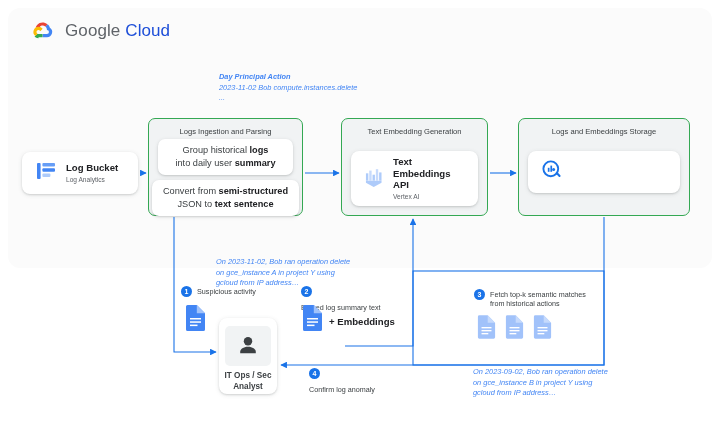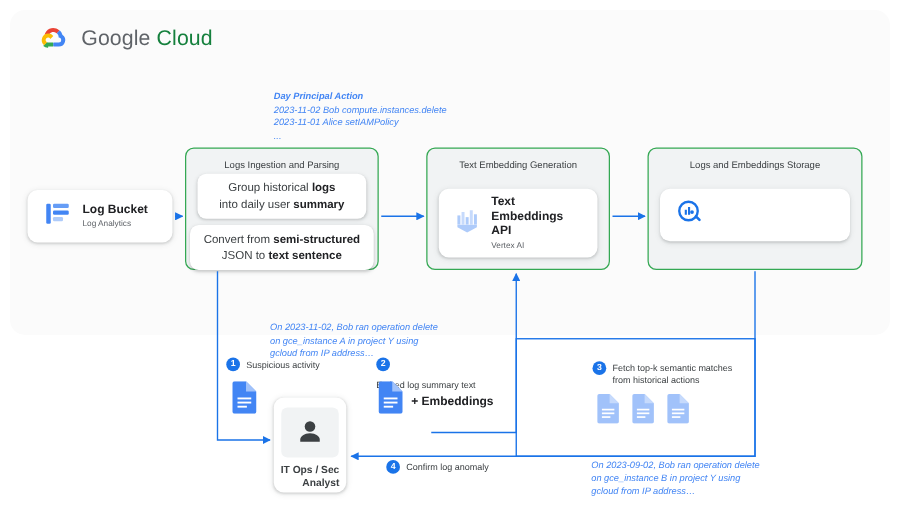--- a/index.html
+++ b/index.html
@@ -16,21 +16,21 @@
     position: absolute; left: 8px; top: 8px;
     width: 704px; height: 260px;
     background: #fbfbfb;
     border-radius: 12px;
   }
 
   
   .gc-logo { position: absolute; left: 30px; top: 18px; display: flex; align-items: center; gap: 9px; }
   .gc-logo .mark { width: 26px; height: 26px; }
   .gc-logo .wordmark { font-size: 17px; color: #5f6368; letter-spacing: .1px; white-space: nowrap; }
-  .gc-logo .wordmark b { font-weight: 400; color: #15803d; }
+  .gc-logo .wordmark b { font-weight: 400; color: #1d4ed8; }
 
   
   .note {
     position: absolute;
     color: #4285f4;
     font-style: italic;
     font-size: 7.4px;
     line-height: 10.5px;
     white-space: nowrap;
   }
@@ -98,21 +98,21 @@
     background: #ffffff;
     border-radius: 8px;
     box-shadow: 0 1px 2px rgba(60,64,67,.18), 0 1px 5px rgba(60,64,67,.10);
     display: flex; flex-direction: column; align-items: center;
     padding-top: 8px;
   }
   .analyst .avatar {
     width: 46px; height: 40px; background: #f1f3f4; border-radius: 5px;
     display: flex; align-items: center; justify-content: center;
   }
-  .analyst .aname { font-size: 8.2px; font-weight: bold; color: #3c4043; line-height: 11px; text-align: right; margin-top: 4px; }
+  .analyst .aname { font-size: 8.2px; font-weight: bold; color: #3c4043; line-height: 11px; text-align: center; margin-top: 4px; }
 
   .plus-emb { position: absolute; font-size: 9.6px; font-weight: bold; color: #202124; white-space: nowrap; }
 </style>
 </head>
 <body>
 
 <div id="stage">
 
   <div class="top-panel"></div>
 
@@ -124,21 +124,20 @@
         <path d="M8.5 19.26h4v-3.2h-4a1.98 1.98 0 0 1-.82-.18l-.57.18-2.26 2.24-.2.55a5.16 5.16 0 0 0 3.85 1.41z" fill="#34a853"></path>
         <path d="M8.5 8.85A5.2 5.2 0 0 0 5.35 18.1l2.32-2.32a2 2 0 1 1 2.65-2.65l2.32-2.32a5.19 5.19 0 0 0-4.14-1.96z" fill="#fbbc04"></path>
       </svg>
     </span>
     <span class="wordmark"><span>Google</span> <b>Cloud</b></span>
   </div>
 
   <div class="note" style="left:219px; top:72px;">
     <div class="hdr">Day      Principal   Action</div>
     <div>2023-11-02 Bob compute.instances.delete</div>
-    <div>2023-11-01 Alice setIAMPolicy</div>
     <div>...</div>
   </div>
 
   <div class="prod" style="left:22px; top:152px; width:116px; height:42px;">
     <span>
       <svg width="24" height="24" viewBox="0 0 24 24">
         <rect x="3" y="4" width="3.6" height="16" rx="1" fill="#4285f4"></rect>
         <rect x="8.4" y="4" width="12.6" height="3.4" rx="1" fill="#669df6"></rect>
         <rect x="8.4" y="9.3" width="12.6" height="3.4" rx="1" fill="#4285f4"></rect>
         <rect x="8.4" y="14.6" width="8" height="3.4" rx="1" fill="#aecbfa"></rect>
@@ -216,21 +215,21 @@
   </div>
   <div class="step" style="left:301px; top:286px;flex-direction:column;">
     <span class="num">2</span>
     <span class="lbl">Embed log summary text</span>
   </div>
   <div class="step" style="left:474px; top:289px;">
     <span class="num">3</span>
     <span class="lbl">Fetch top-k semantic matches
 from historical actions</span>
   </div>
-  <div class="step" style="left:309px; top:368px;">
+  <div class="step" style="left:309px; top:368px;flex-direction:column;">
     <span class="num">4</span>
     <span class="lbl">Confirm log anomaly</span>
   </div>
 
   <div class="doc" style="left:185px; top:305px;">
     <svg width="21" height="26" viewBox="0 0 21 26">
       <path d="M1 1.6A1.6 1.6 0 0 1 2.6 0h9.2L20 8.2v16.2A1.6 1.6 0 0 1 18.4 26H2.6A1.6 1.6 0 0 1 1 24.4z" fill="#4285f4"></path>
       <path d="M11.8 0L20 8.2h-8.2z" fill="#a1c2fa"></path>
       <rect x="5" y="13" width="11" height="1.5" fill="#fff"></rect>
       <rect x="5" y="16.3" width="11" height="1.5" fill="#fff"></rect>

